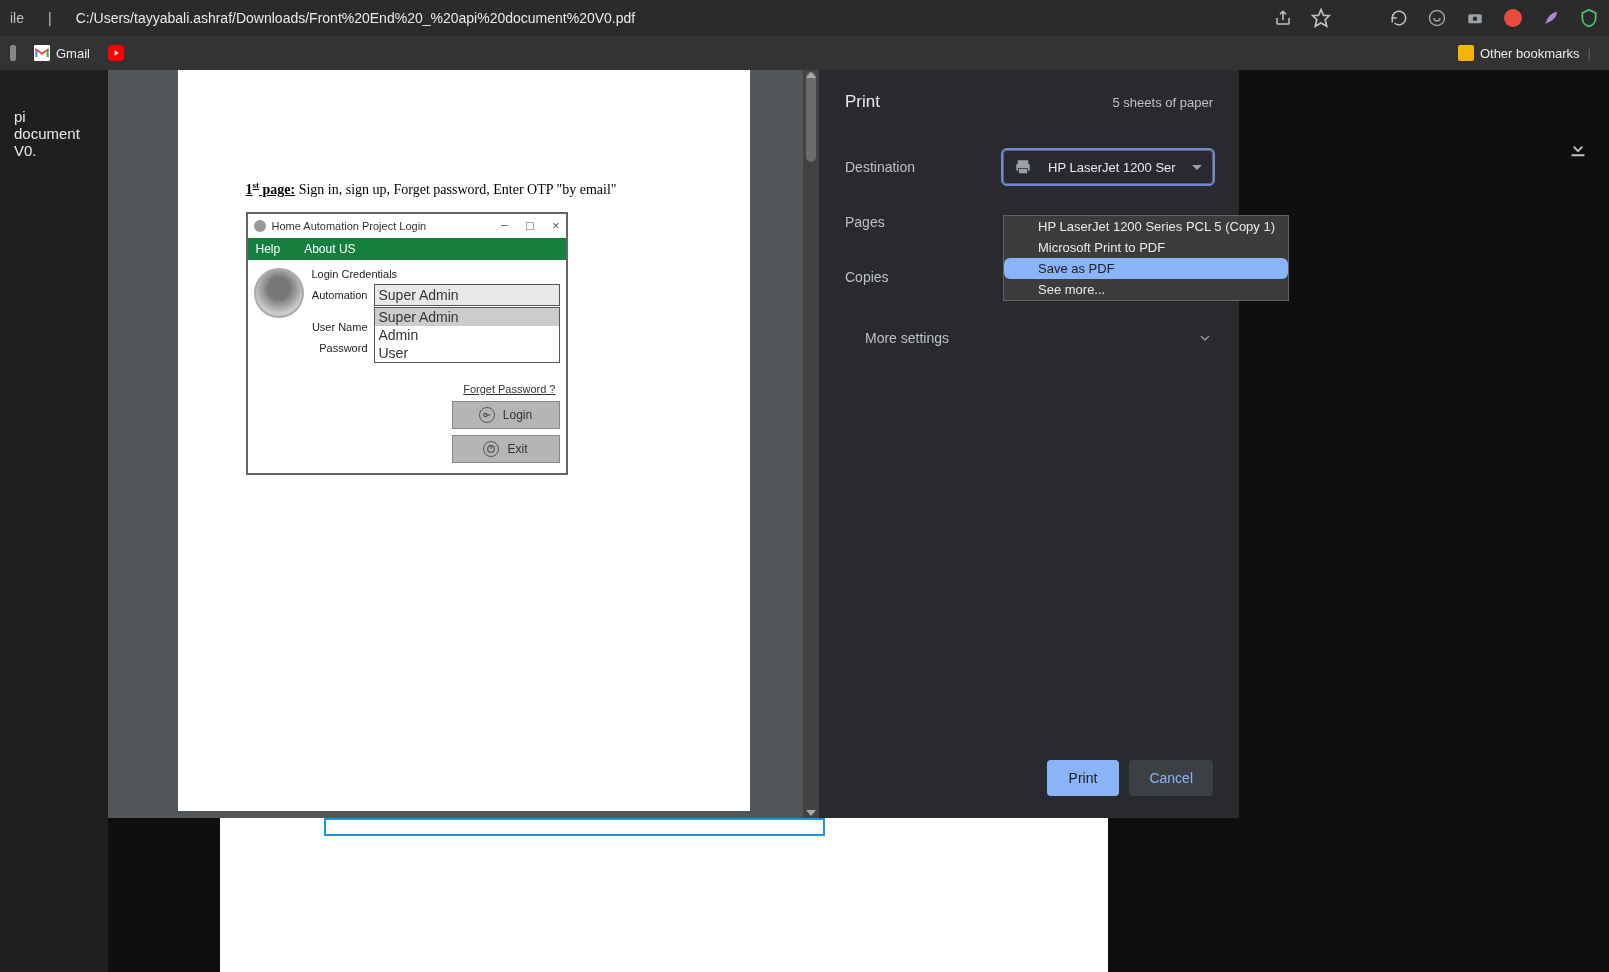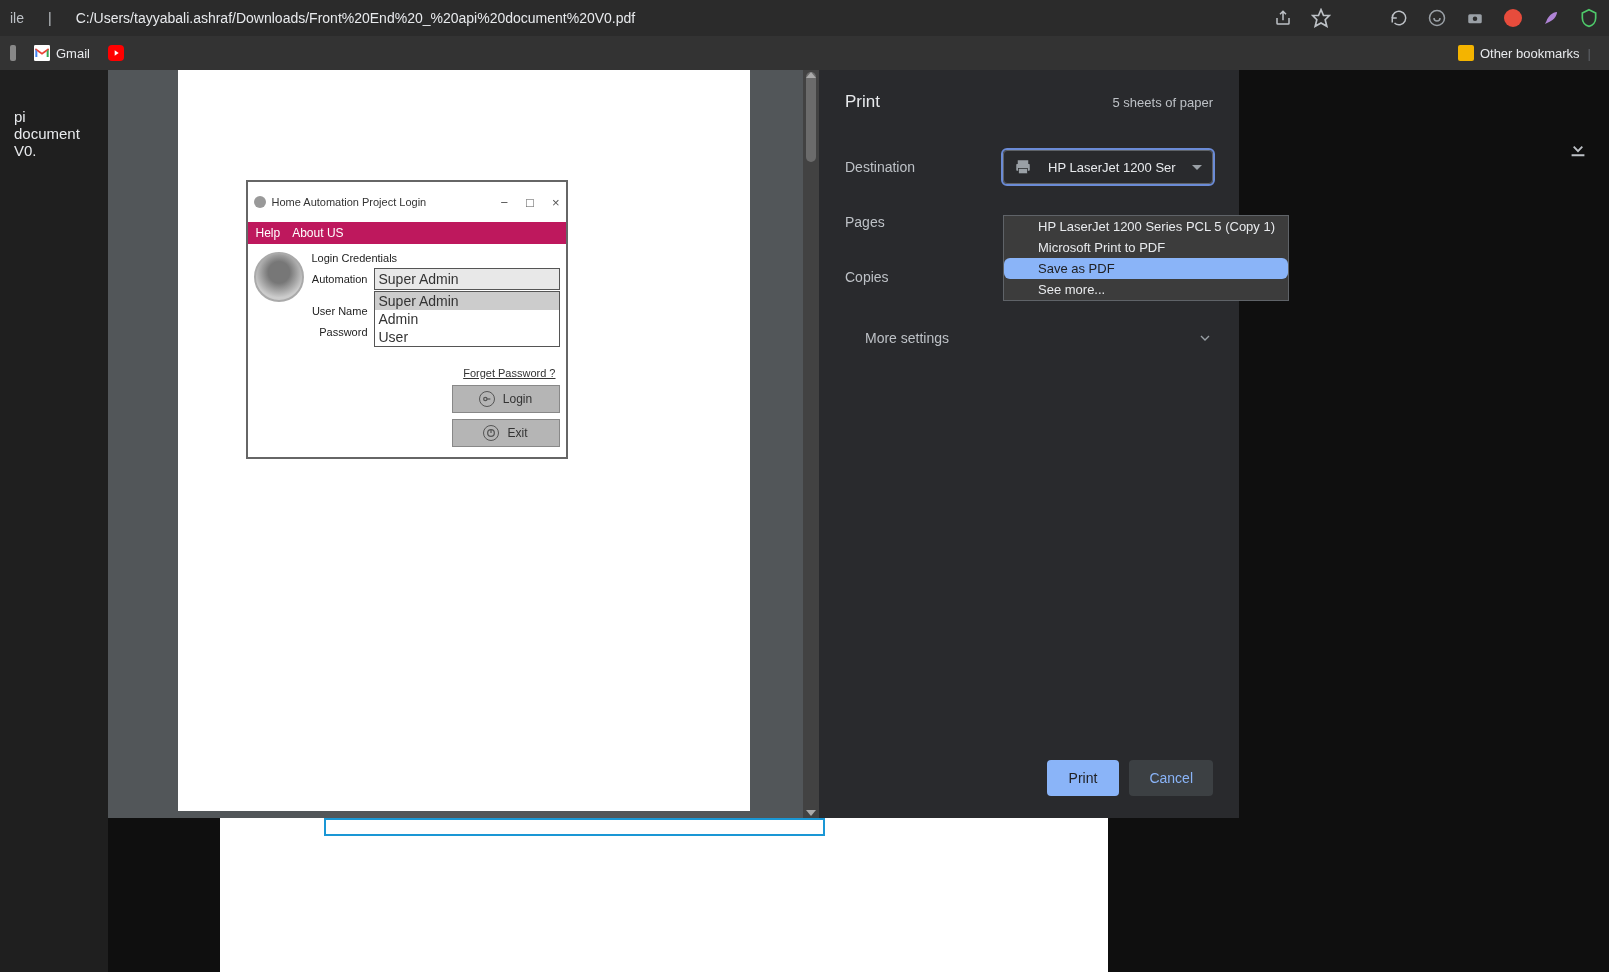--- a/index.html
+++ b/index.html
@@ -37,24 +37,24 @@
     .preview-scroll-down { position: absolute; bottom: 2px; left: 3px; width: 0; height: 0; border-left: 5px solid transparent; border-right: 5px solid transparent; border-top: 6px solid #aaa; }
     
     
     .pdf-page { width: 572px; height: 741px; background: #fff; margin-top: 0; color: #000; position: relative; padding: 110px 68px; }
     .page-heading { font-family: "Times New Roman", serif; font-size: 14px; margin-bottom: 14px; }
     .page-heading-u { text-decoration: underline; font-weight: bold; }
     .page-heading-sup { font-size: 9px; vertical-align: super; text-decoration: underline; font-weight: bold; }
     
     
     .app-window { width: 322px; border: 2px solid #666; background: #fff; }
-    .app-titlebar { height: 40px; display: flex; align-items: center; padding: 0 6px; font-size: 11px; color: #333; }
+    .app-titlebar { height: 24px; display: flex; align-items: center; padding: 0 6px; font-size: 11px; color: #333; }
     .app-titlebar .tb-icon { width: 12px; height: 12px; border-radius: 50%; background: #999; margin-right: 6px; }
     .tb-controls { margin-left: auto; display: flex; gap: 18px; color: #555; font-size: 13px; }
-    .app-menubar { background: #be185d; color: #fff; padding: 4px 8px; font-size: 12px; display: flex; gap: 12px; }
+    .app-menubar { background: #15803d; color: #fff; padding: 4px 8px; font-size: 12px; display: flex; gap: 24px; }
     .app-body { padding: 8px 6px 10px 6px; display: flex; gap: 6px; }
     .app-form { flex: 1; }
     .form-title { font-size: 11px; color: #222; margin-bottom: 4px; margin-left: 2px; }
     .form-row { display: flex; align-items: center; margin-bottom: 1px; }
     .form-label { width: 64px; font-size: 11px; color: #222; text-align: right; padding-right: 6px; }
     .form-select { flex: 1; border: 1px solid #555; background: #e8e8e8; font-size: 14px; padding: 2px 4px; color: #333; position: relative; }
     .form-dropdown { border: 1px solid #555; margin-left: 64px; width: calc(100% - 64px); }
     .dd-opt { font-size: 14px; padding: 1px 4px; color: #333; }
     .dd-opt.sel { background: #ccc; }
     .forget-link { text-align: right; font-size: 11px; color: #333; margin-top: 20px; margin-right: 4px; text-decoration: underline; }
@@ -202,20 +202,23 @@
   </div>
 
   <div class="under-page">
     <div class="under-box"></div>
   </div>
 
   <div class="print-modal">
 
     <div class="preview-pane">
       <div class="pdf-page">
+        <div class="page-heading">
+          <span class="page-heading-u">1</span><span class="page-heading-sup">st</span><span class="page-heading-u"> page:</span><span> Sign in, sign up, Forget password, Enter OTP "by email"</span>
+        </div>
 
         <div class="app-window">
           <div class="app-titlebar">
             <span class="tb-icon"></span>
             <span>Home Automation Project Login</span>
             <div class="tb-controls">
               <span>−</span>
               <span>□</span>
               <span>×</span>
             </div>

